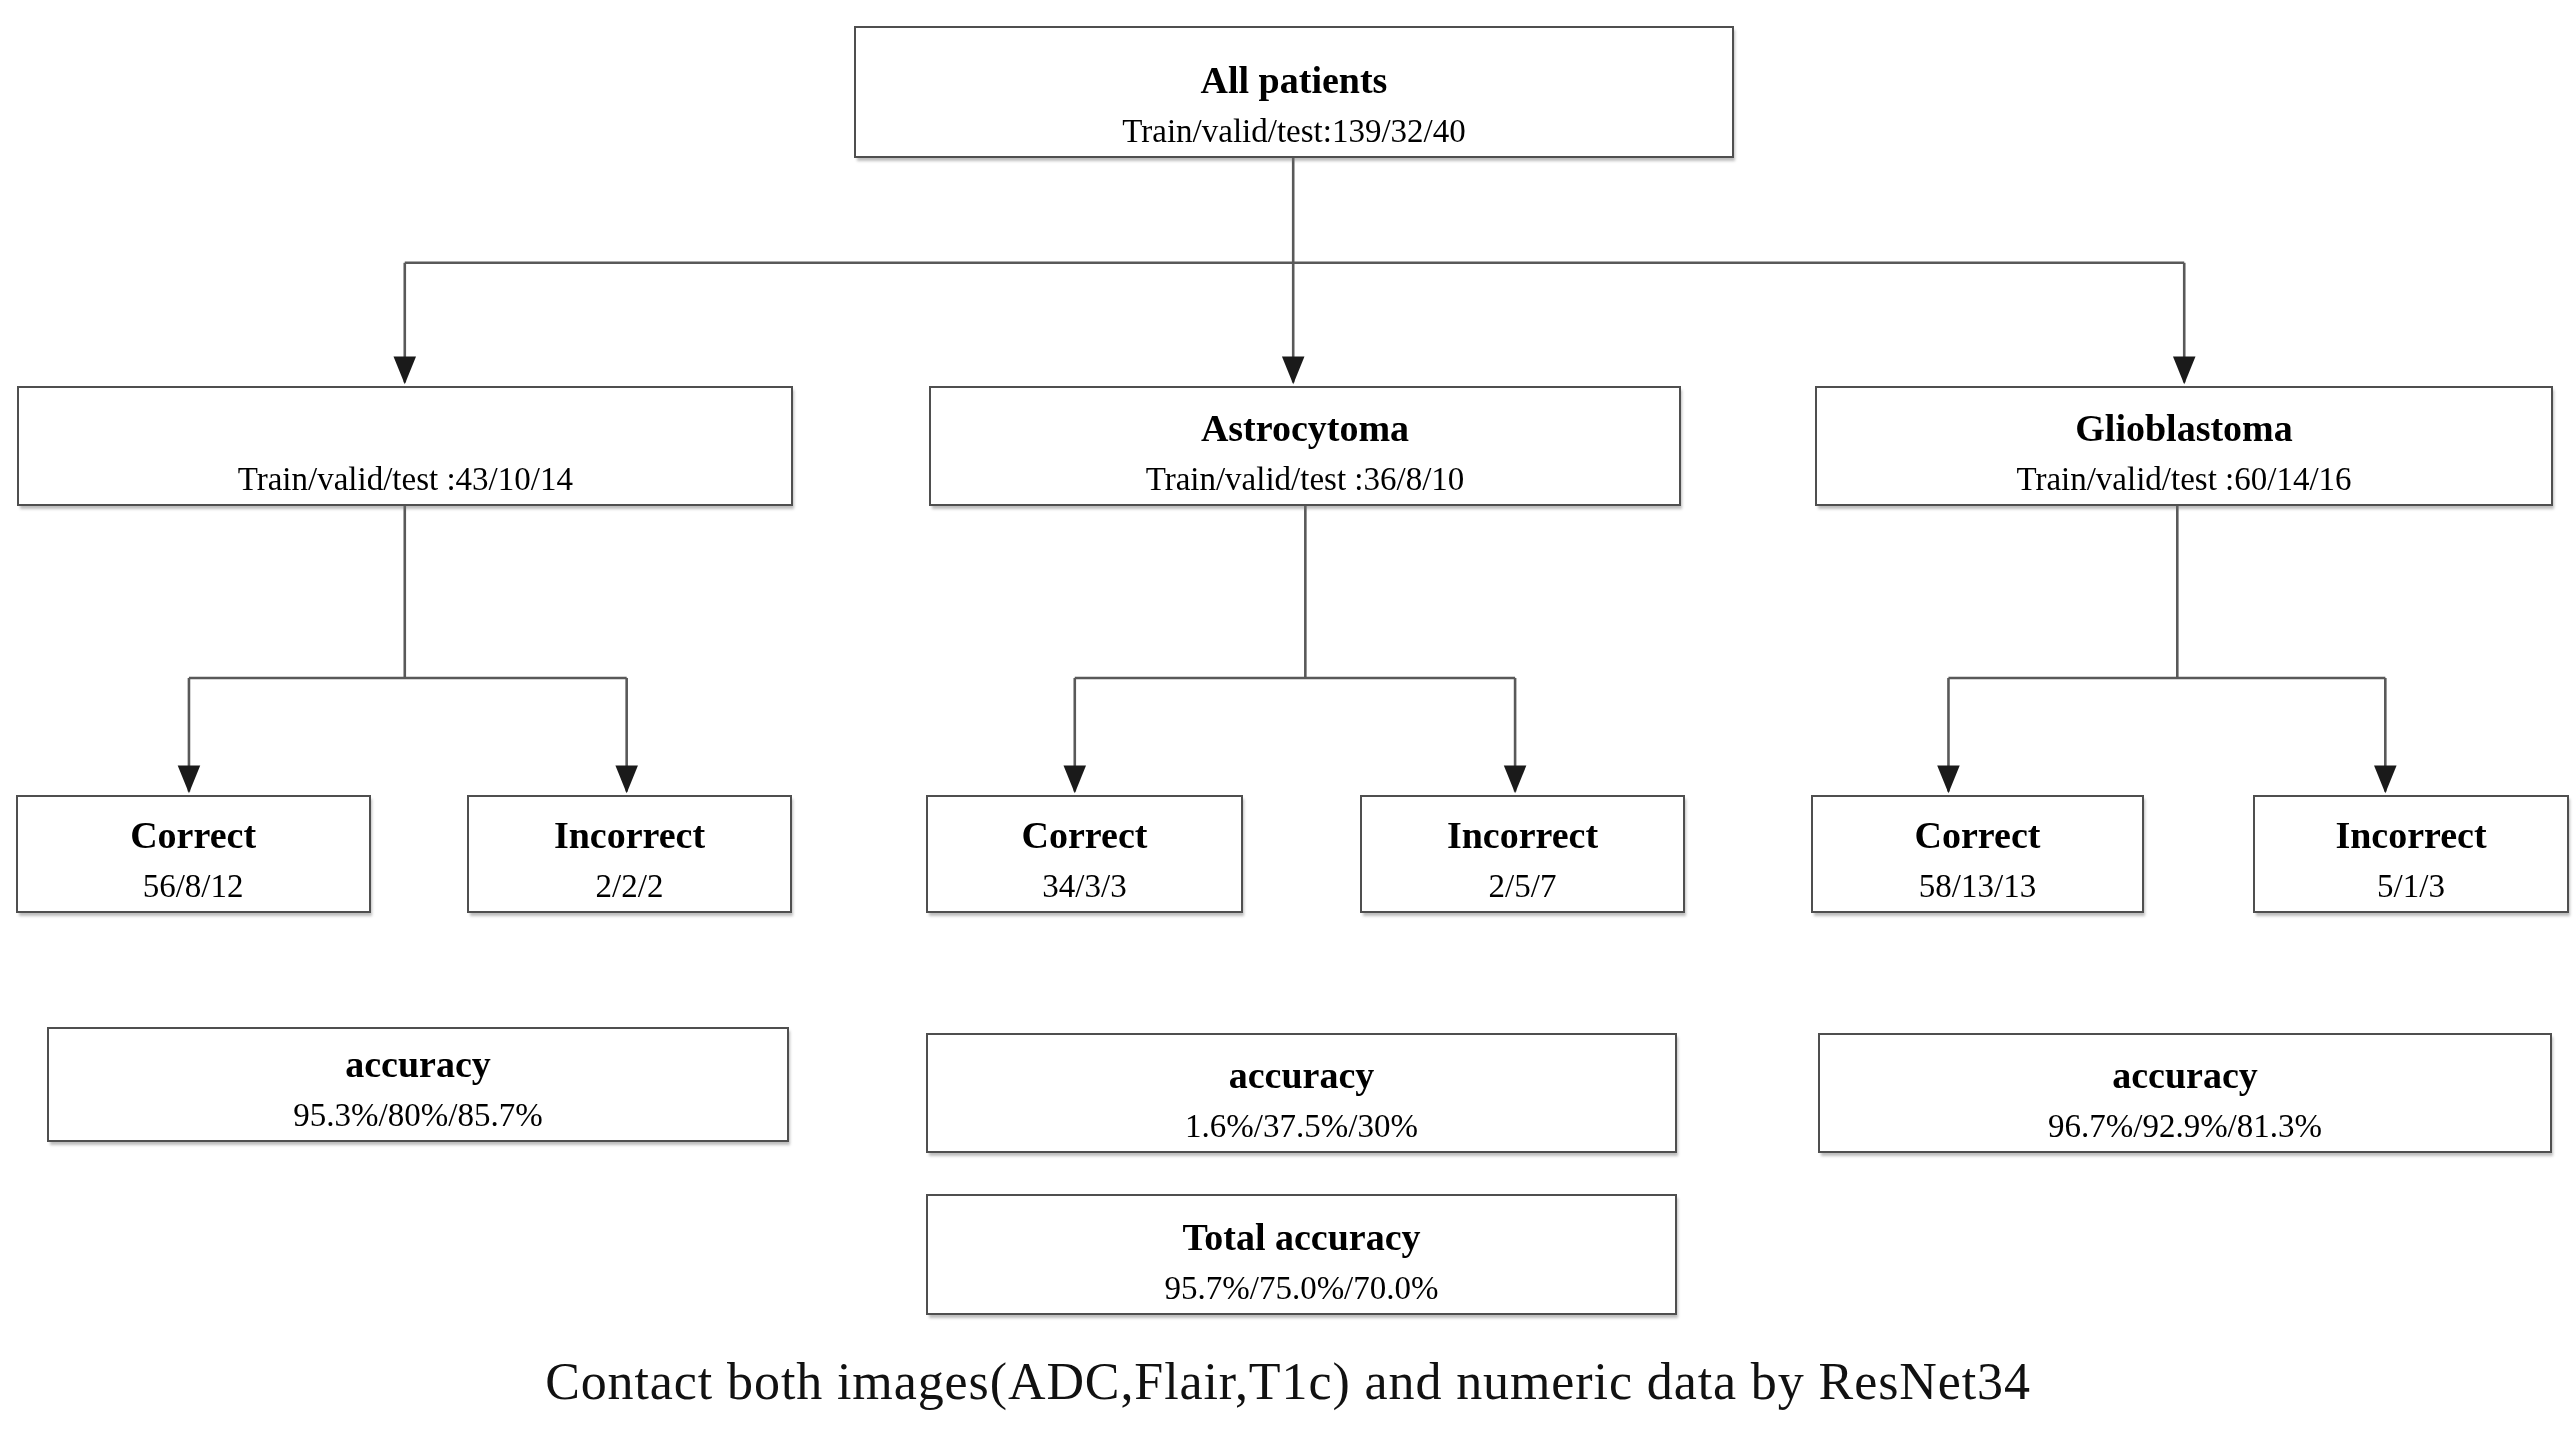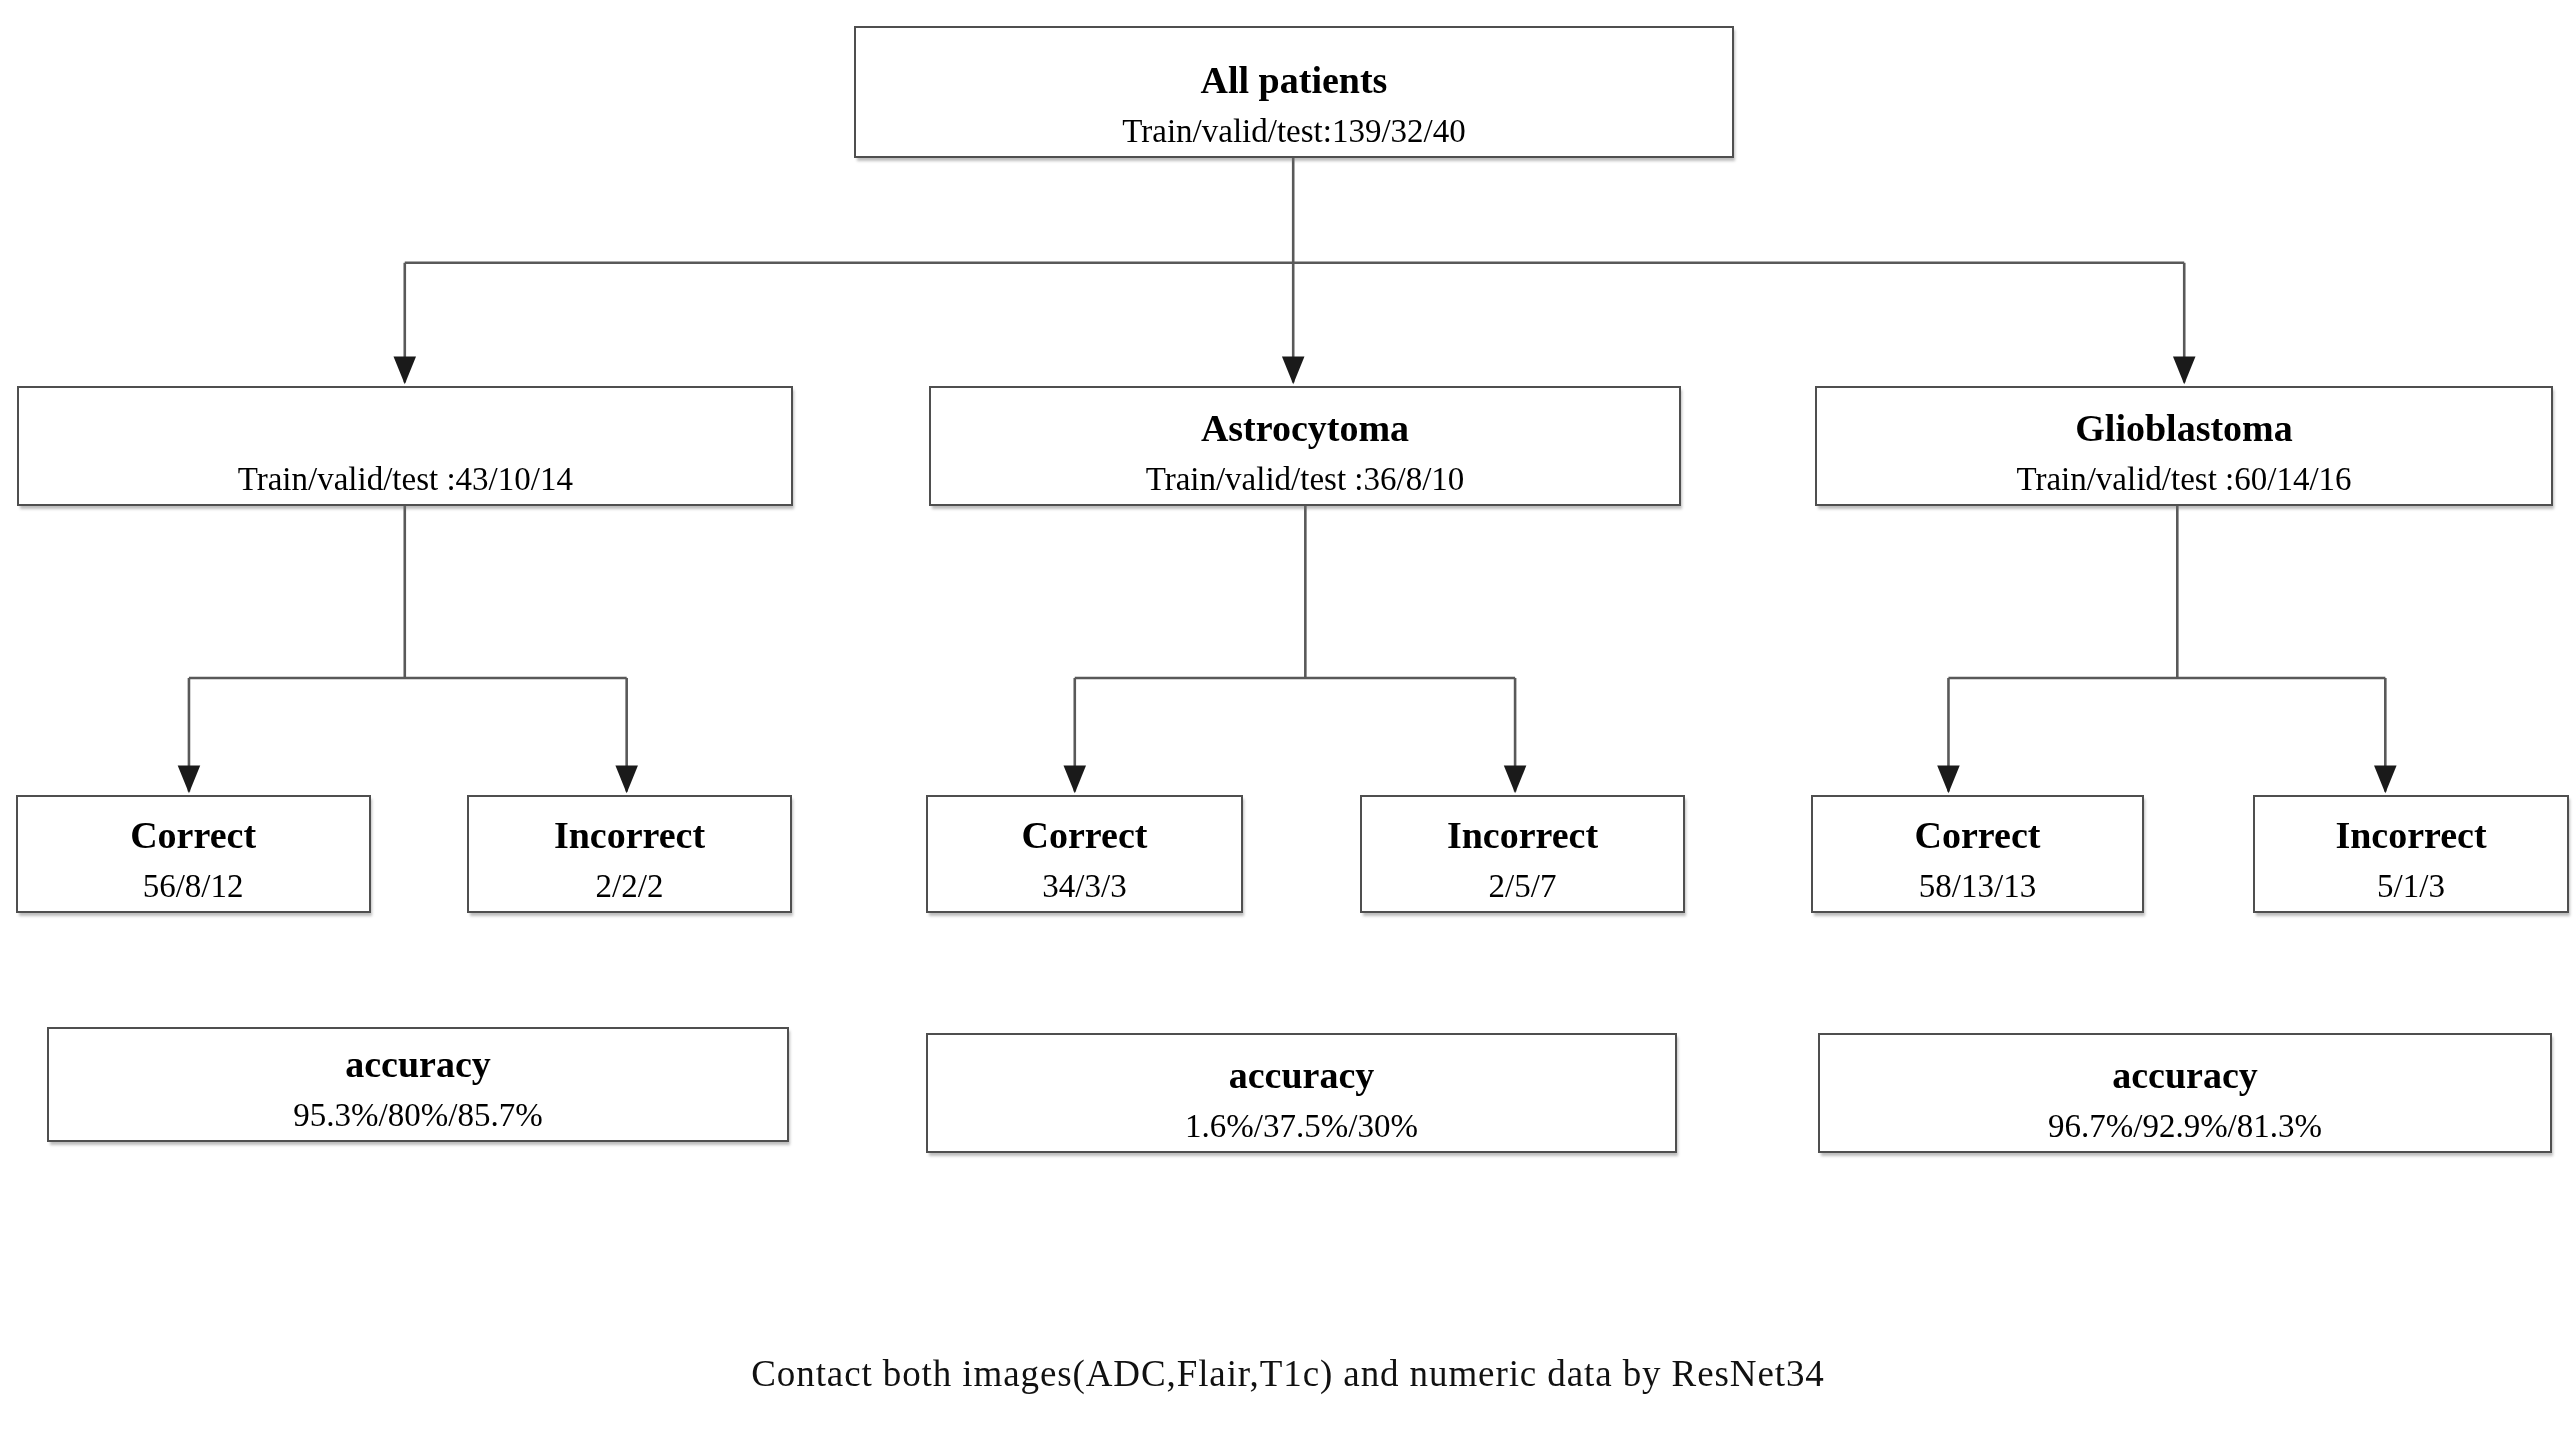--- a/index.html
+++ b/index.html
@@ -52,21 +52,21 @@
     position: absolute;
     left: 0; top: 0;
     width: 2576px; height: 1440px;
     pointer-events: none;
   }
   .caption {
     position: absolute;
     left: 0; top: 1352px;
     width: 100%;
     text-align: center;
-    font-size: 37px;
+    font-size: 52px;
     color: #111111;
     letter-spacing: 0.9px;
   }
 </style>
 </head>
 <body>
 
 <div class="canvas">
 
   <svg class="connectors" width="2576" height="1440" viewBox="0 0 2972 1661">
@@ -153,17 +153,21 @@
   </div>
   <div class="node b-aacc">
     <div class="title">accuracy</div>
     <div class="sub">1.6%/37.5%/30%</div>
   </div>
   <div class="node b-gacc">
     <div class="title">accuracy</div>
     <div class="sub">96.7%/92.9%/81.3%</div>
   </div>
 
+  <div class="node b-total">
+    <div class="title">Total accuracy</div>
+    <div class="sub">95.7%/75.0%/70.0%</div>
+  </div>
 
   <div class="caption">Contact both images(ADC,Flair,T1c) and numeric data by ResNet34</div>
 
 </div>
 
 
 </body></html>

